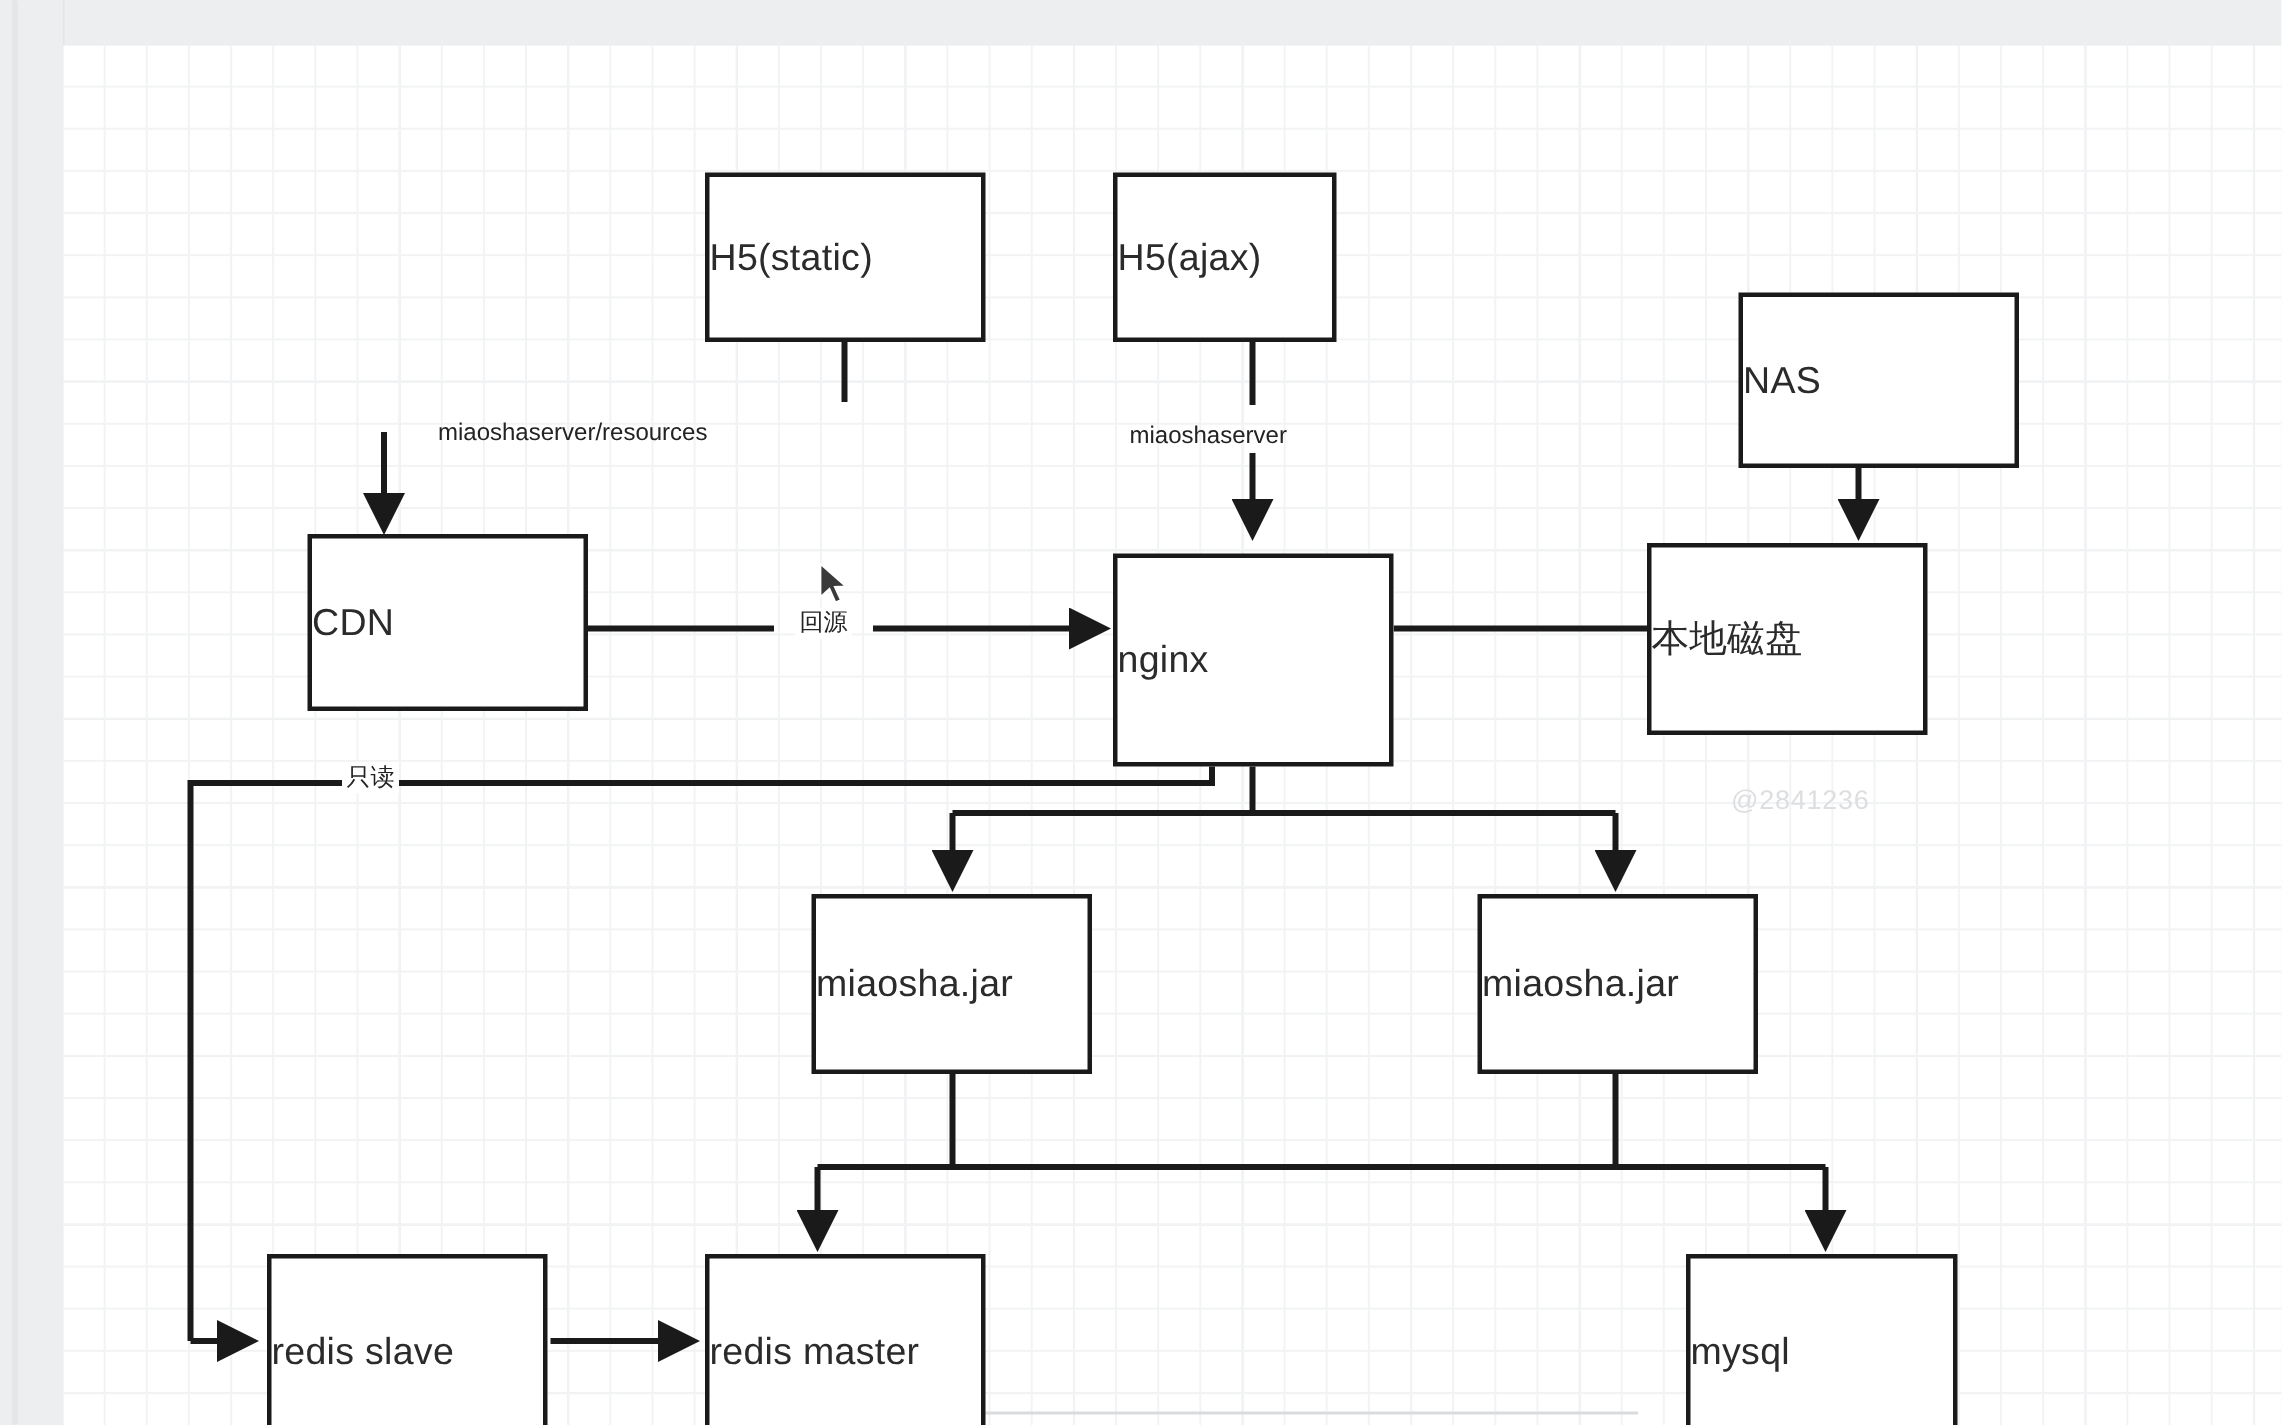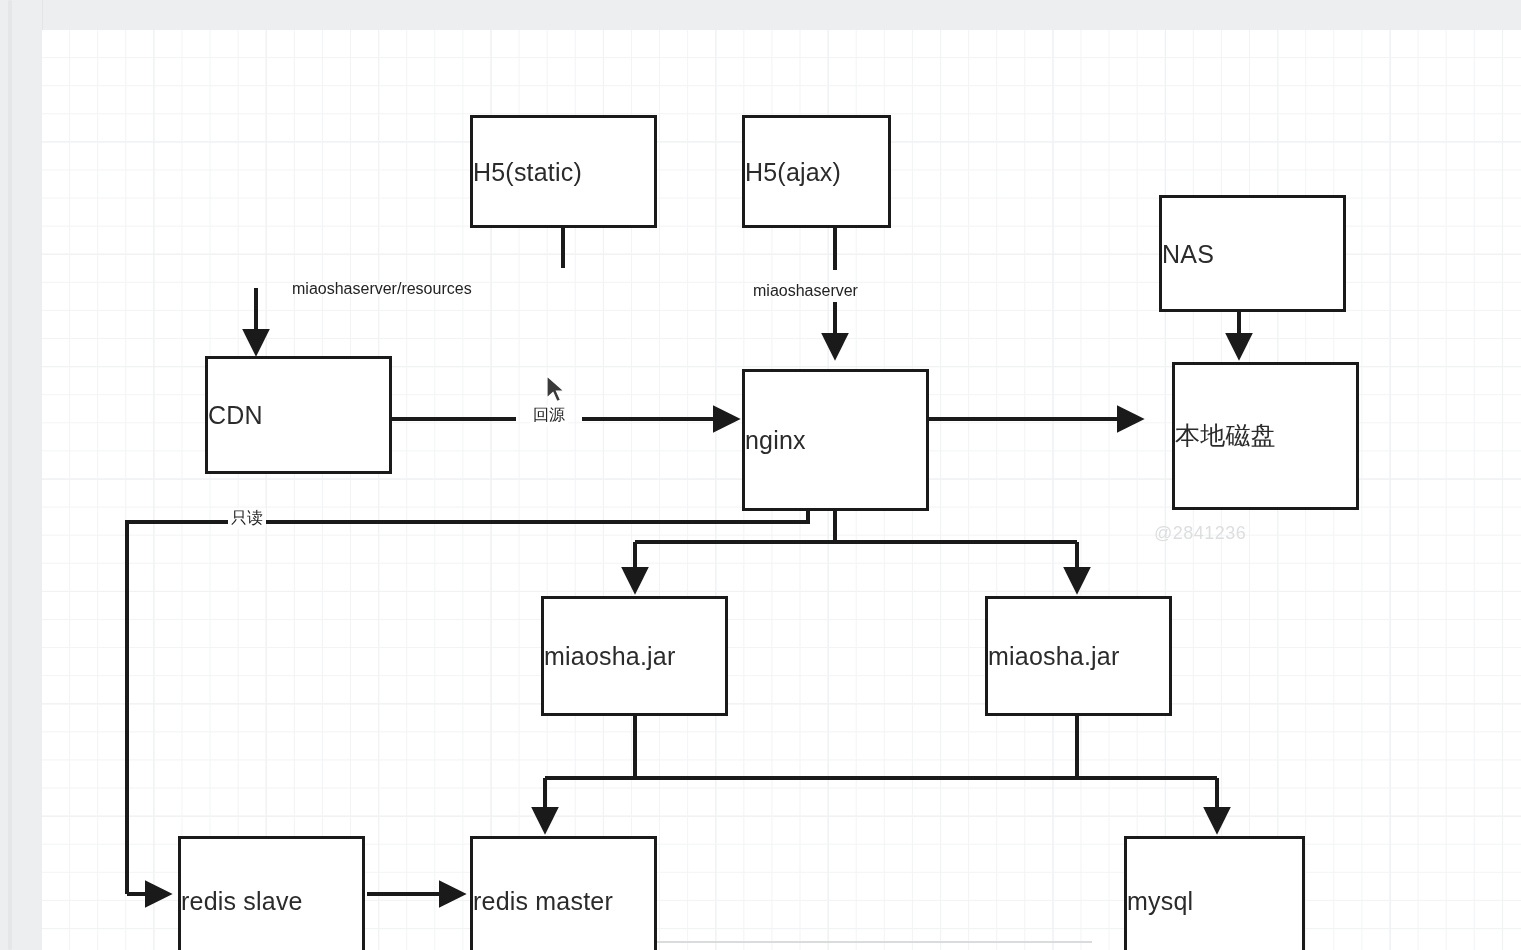--- a/index.html
+++ b/index.html
@@ -222,21 +222,21 @@
     </div>
 
     <div class="node" style="left:163px; top:326px; width:187px; height:118px;">
       <span>CDN</span>
     </div>
 
     <div class="node" style="left:700px; top:339px; width:187px; height:142px;">
       <span>nginx</span>
     </div>
 
-    <div class="node node-cn" style="left:1130px; top:332px; width:187px; height:148px;">
+    <div class="node node-cn" style="left:1056px; top:332px; width:187px; height:128px;">
       <span>本地磁盘</span>
     </div>
 
     <div class="node" style="left:499px; top:566px; width:187px; height:120px;">
       <span>miaosha.jar</span>
     </div>
 
     <div class="node" style="left:943px; top:566px; width:187px; height:120px;">
       <span>miaosha.jar</span>
     </div>

